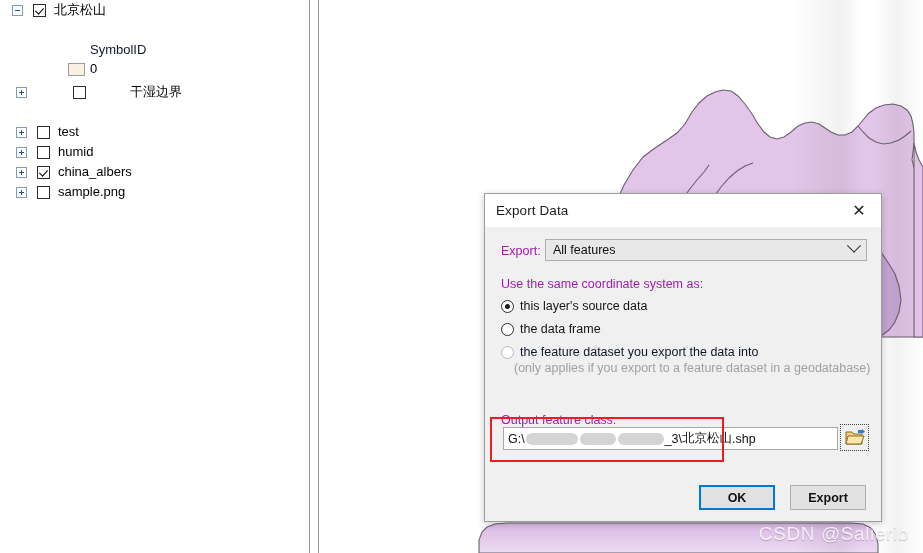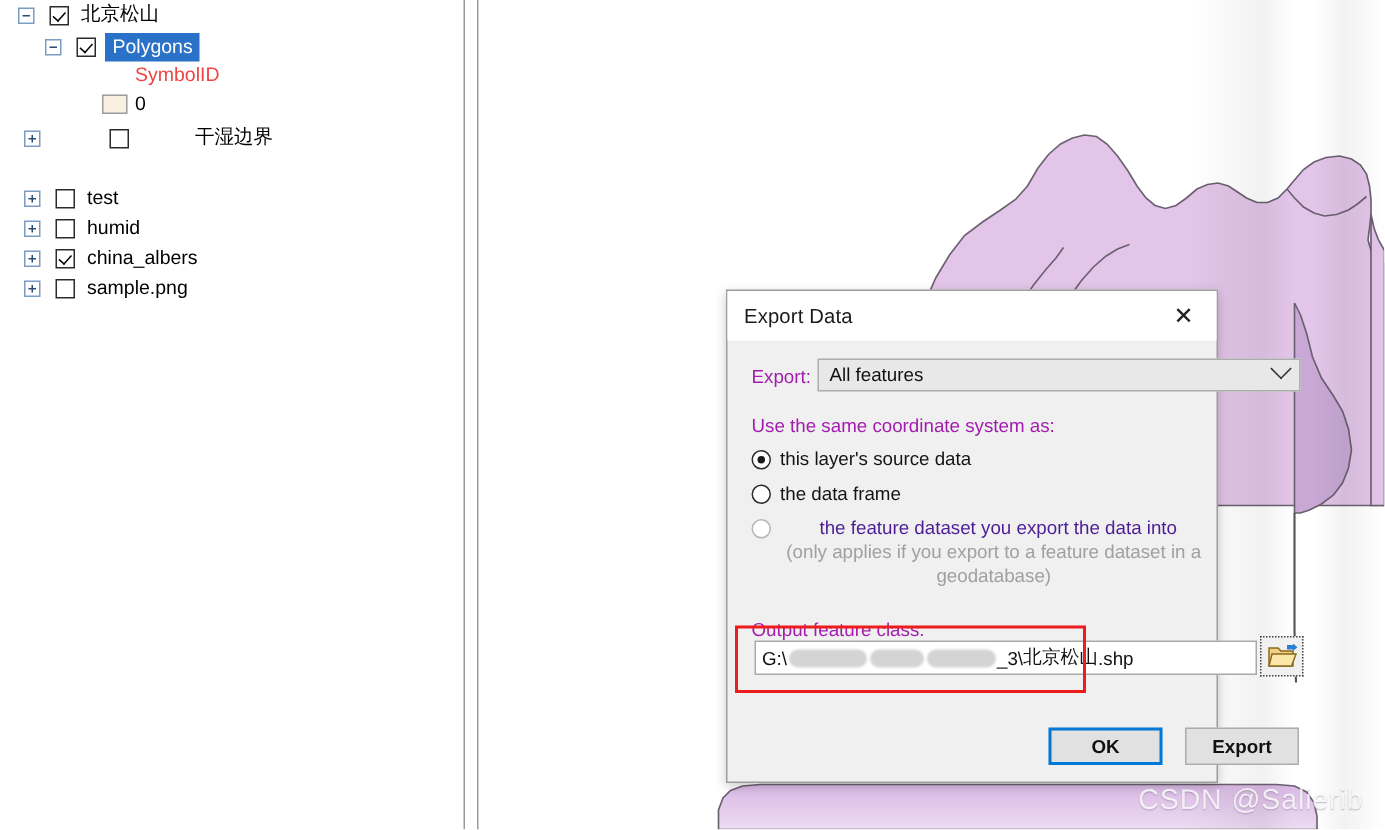--- a/index.html
+++ b/index.html
@@ -89,21 +89,21 @@
   .tree-label.cjk { font-family: "DejaVu Sans", "Liberation Sans", sans-serif; }
   .tree-label.selected {
     background: #2a72c8;
     color: #ffffff;
     padding: 1px 5px 2px 5px;
     margin-left: 6px;
   }
   .symbol-heading {
     position: absolute;
     font-size: 13px;
-    color: #ef4444;
+    color: #0f172a;
   }
   .symbol-swatch {
     position: absolute;
     width: 17px; height: 13px;
     background: #faf0e1;
     border: 1px solid #9b9b9b;
     box-sizing: border-box;
   }
   .symbol-value {
     position: absolute;
@@ -142,27 +142,26 @@
   }
   #polygon-svg {
     position: absolute;
     left: 0; top: 0;
   }
 
   
   #export-dialog {
     position: absolute;
     left: 484px; top: 193px;
-    width: 328px; height: 329px;
+    width: 398px; height: 329px;
     background: #f0f0f0;
     border: 1px solid #9d9d9d;
     box-shadow: 0 2px 7px rgba(0,0,0,0.22);
     z-index: 10;
     box-sizing: border-box;
-    text-align: center;
   }
   #dialog-titlebar {
     height: 33px;
     background: #ffffff;
     display: flex;
     align-items: center;
     justify-content: space-between;
     padding: 0 0 0 11px;
     box-sizing: border-box;
   }
@@ -236,21 +235,21 @@
     border-radius: 50%;
     background: #1a1a1a;
   }
   .radio.disabled { border-color: #b6b6b6; }
   .radio-text {
     margin-left: 6px;
     font-size: 12.5px;
     color: #141414;
     line-height: 15px;
   }
-  .radio-text.disabled { color: #4c1d95; }
+  .radio-text.disabled { color: #0f172a; }
   .radio-sub {
     font-size: 12.5px;
     color: #a0a0a0;
     line-height: 16px;
   }
   #output-label { left: 16px; top: 186px; }
   #path-input {
     position: absolute;
     left: 18px; top: 200px;
     width: 335px; height: 23px;
@@ -378,25 +377,20 @@
 <div id="map-frame-left"></div>
 
 <div id="toc-panel">
 
   <div class="tree-row" style="top:0px;left:12px;">
     <span class="expander"></span>
     <span class="chk on"></span>
     <span class="tree-label cjk">北京松山</span>
   </div>
 
-  <div class="tree-row" style="top:21px;left:30px;">
-    <span class="expander"></span>
-    <span class="chk on"></span>
-    <span class="tree-label selected">Polygons</span>
-  </div>
 
   <div class="symbol-heading" style="top:42px;left:90px;">SymbolID</div>
 
   <div class="symbol-swatch" style="top:63px;left:68px;"></div>
   <div class="symbol-value" style="top:61px;left:90px;">0</div>
 
   <div class="tree-row" style="top:82px;left:16px;gap:36px;">
     <span class="expander plus"></span>
     <span class="chk"></span>
     <span class="tree-label cjk">干湿边界</span>

